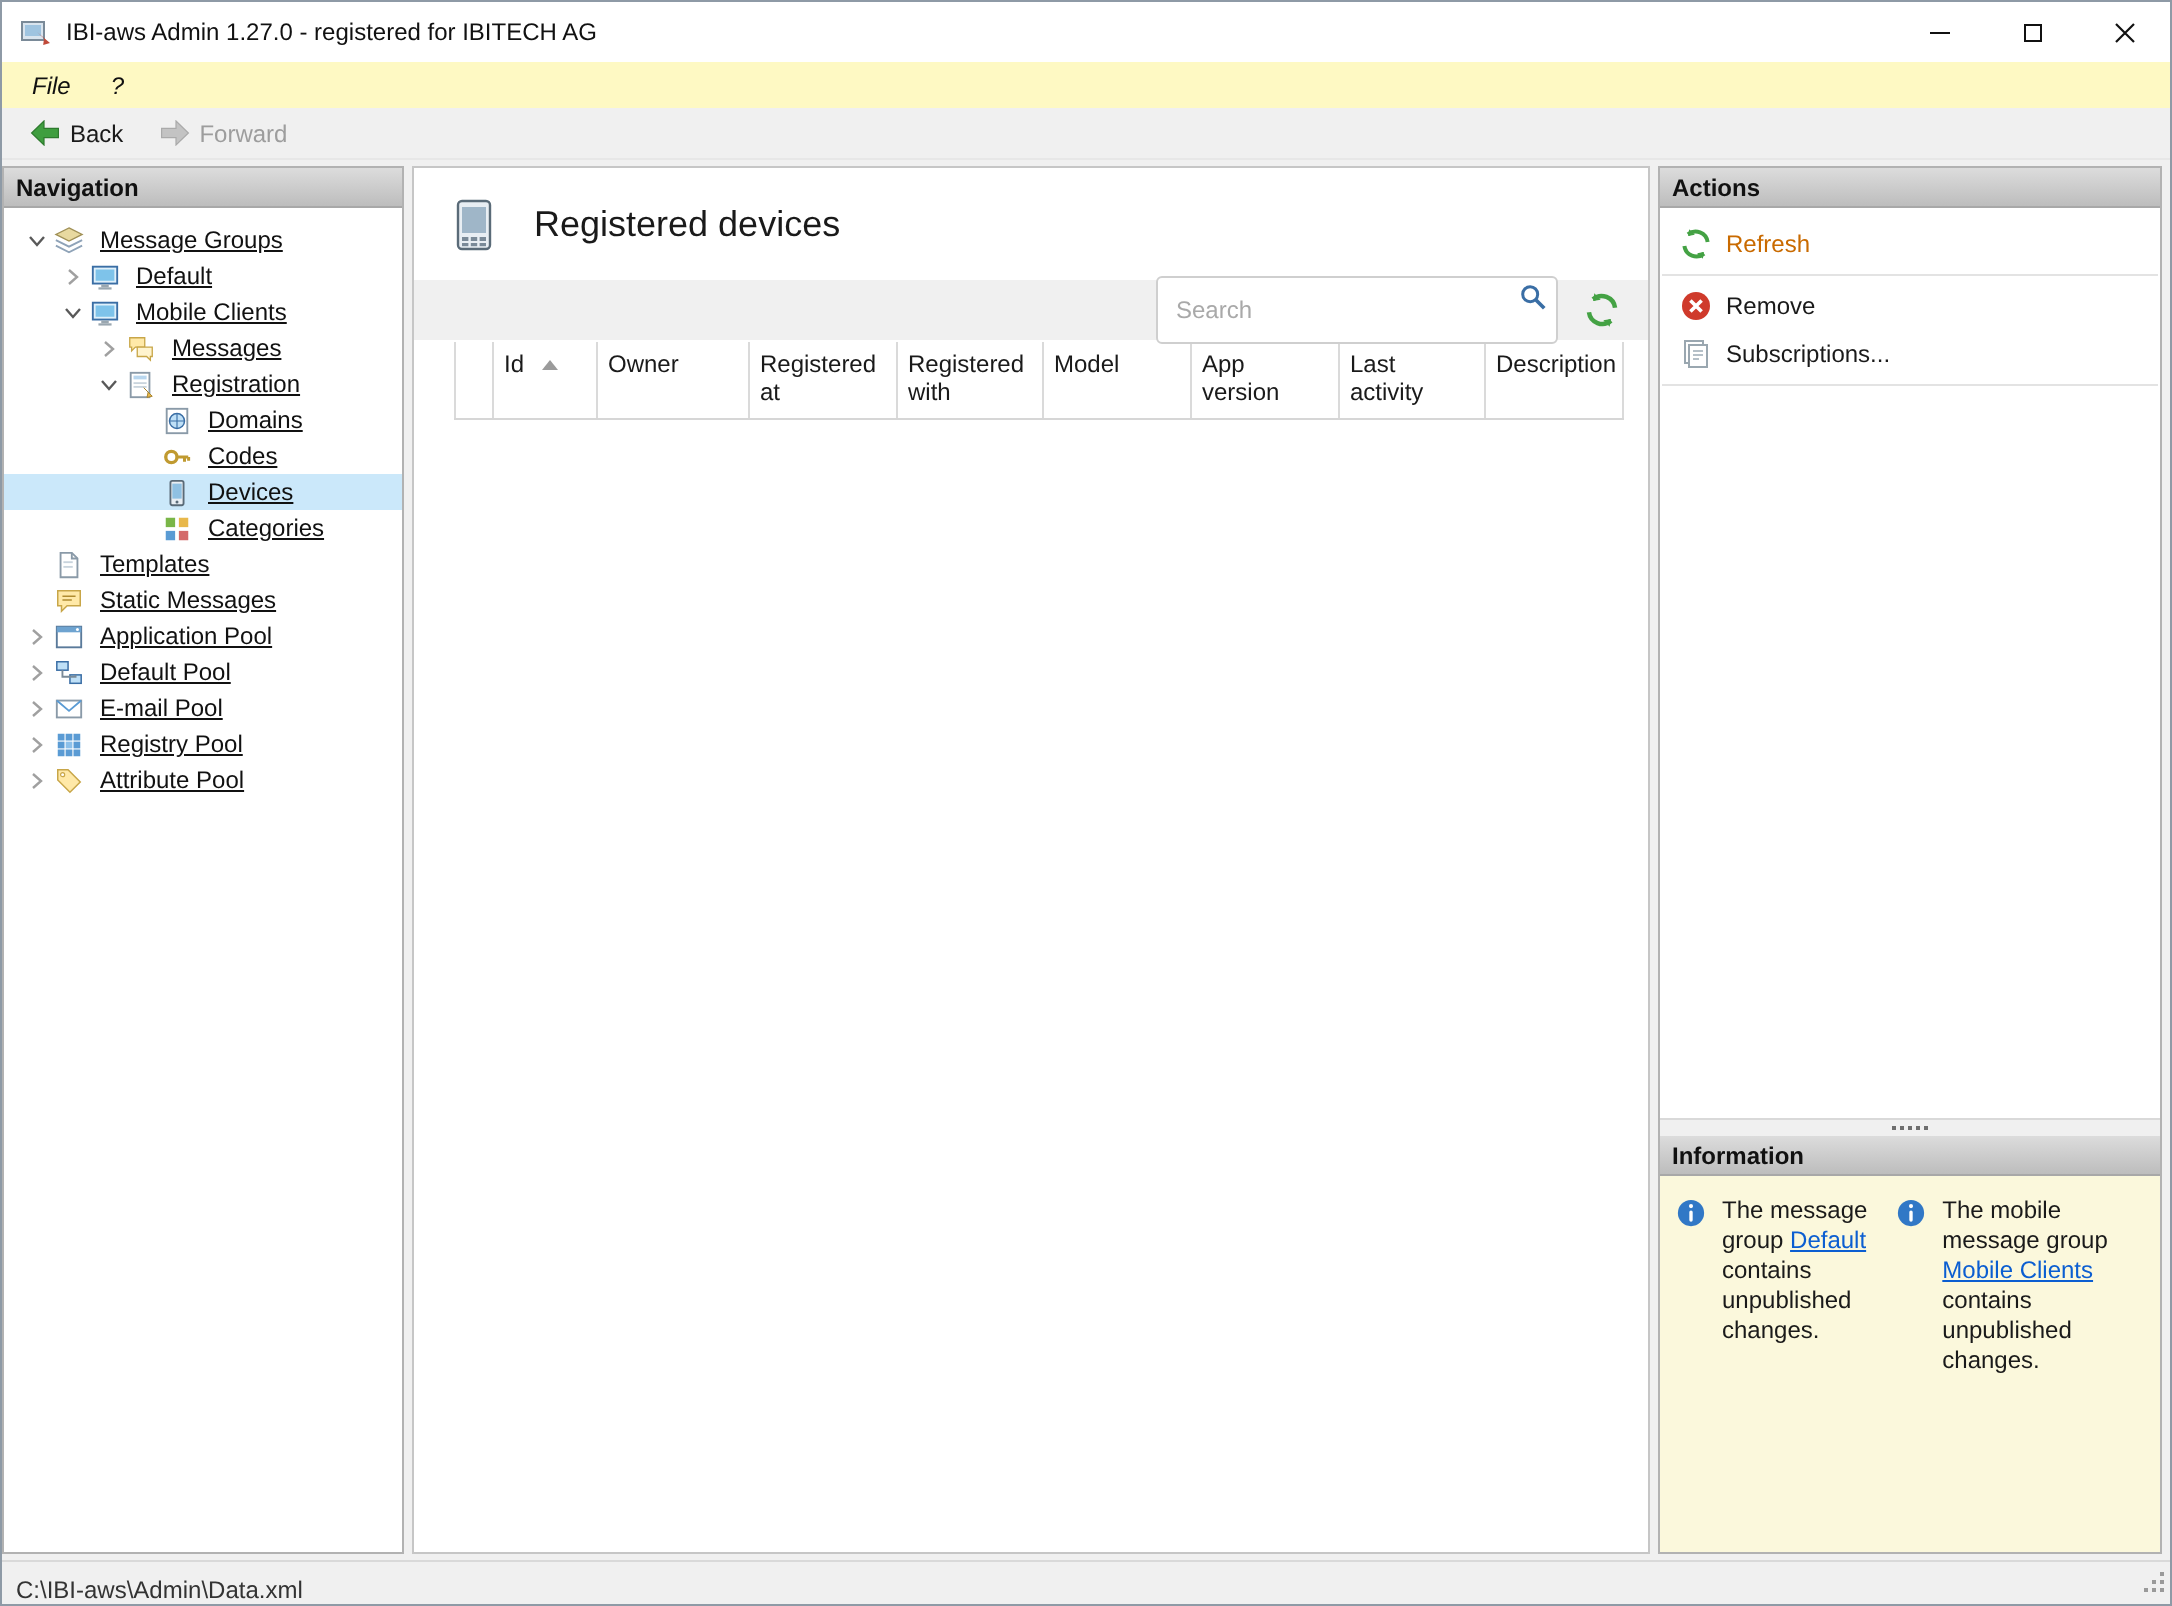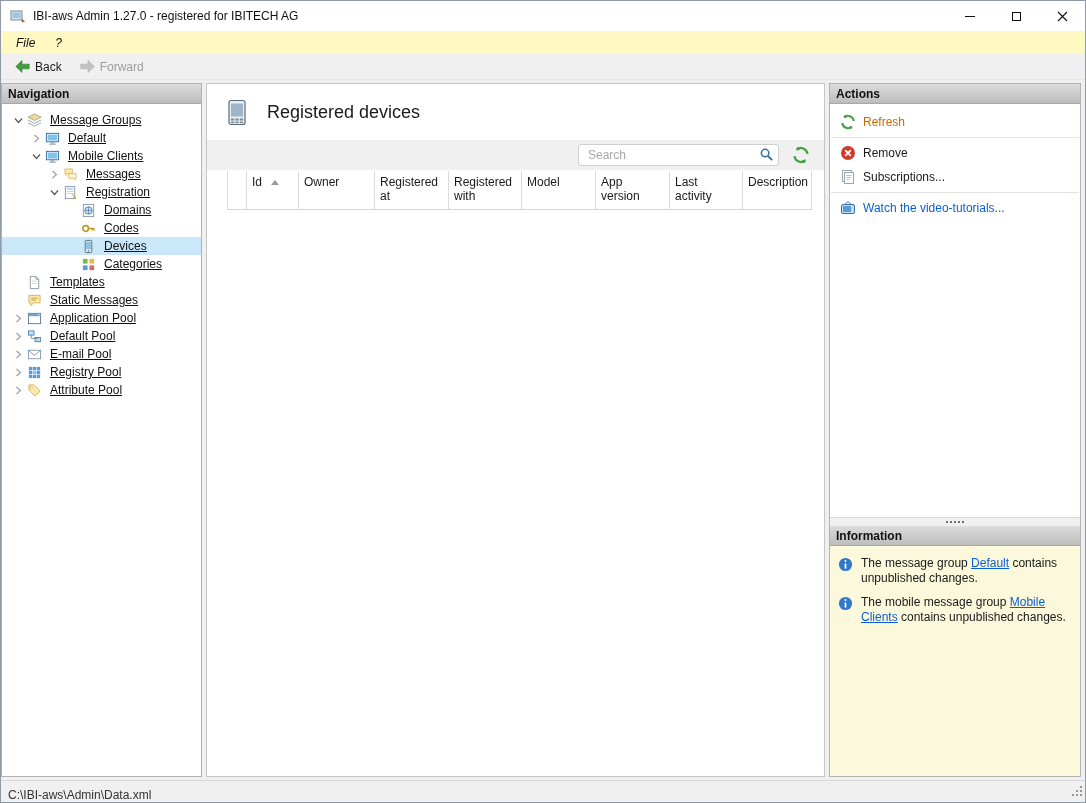--- a/index.html
+++ b/index.html
@@ -35,21 +35,21 @@
   .expander { width:16px; flex:none; display:flex; align-items:center; justify-content:center; }
   .tree-icon { width:16px; height:16px; flex:none; margin-right:5px; display:flex; align-items:center; justify-content:center; }
   .tree-label { padding:1px 3px; }
   .tree-item.selected { background:#cbe8fa; }
 
   
   .main-card { flex:1; background:#fff; border:1px solid #c6c6c6; display:flex; flex-direction:column; min-width:0; }
   .main-header { height:56px; flex:none; display:flex; align-items:center; padding-left:20px; }
   .main-title { font-size:18px; color:#1a1a1a; margin-left:20px; }
   .search-band { height:30px; flex:none; background:#f0f0f0; display:flex; align-items:center; justify-content:flex-end; padding-right:14px; gap:13px; }
-  .search-box { position:relative; width:201px; height:22px; }
+  .search-box { position:relative; width:201px; height:34px; }
   .search-input { width:100%; height:100%; border:1px solid #cfcfcf; border-radius:3px; padding:0 24px 0 9px; font-size:12px; font-family:inherit; color:#333; background:#fff; }
   .search-input::placeholder { color:#a9a9a9; }
   .search-mag { position:absolute; right:5px; top:3px; }
   .refresh-btn { width:18px; height:18px; display:flex; }
 
   .grid-header { flex:none; display:flex; margin-left:20px; width:585px; border-bottom:1px solid #d6d6d6; margin-top:1px; }
   .gh-cell { border-right:1px solid #dadada; padding:4px 5px; font-size:12px; line-height:14px; color:#1a1a1a; min-height:38px; }
   .gh-rowheader { width:20px; border-left:1px solid #dadada; padding:0; }
   .w-id{width:52px; display:flex; align-items:flex-start;}
   .w-owner{width:76px} .w-regat{width:74px} .w-regwith{width:73px} .w-model{width:74px}
@@ -60,21 +60,21 @@
   
   .right-panel { width:252px; flex:none; display:flex; flex-direction:column; border:1px solid #b2b2b2; background:#fff; }
   .actions-body { flex:1; min-height:0; background:#fff; padding-top:6px; }
   .action-item { display:flex; align-items:center; gap:7px; padding:4px 10px; font-size:12px; color:#1a1a1a; }
   .a-icon { width:16px; height:16px; flex:none; display:flex; }
   .label-refresh { color:#c96a00; }
   .label-link { color:#0b5ed1; }
   .action-sep { height:1px; background:#e3e3e3; margin:3px 1px; }
   .splitter { height:9px; flex:none; background:#f0f0f0; border-top:1px solid #d9d9d9; display:flex; align-items:center; justify-content:center; }
   .splitter-dots { width:2px; height:2px; background:#6e6e6e; box-shadow:-8px 0 #6e6e6e,-4px 0 #6e6e6e,4px 0 #6e6e6e,8px 0 #6e6e6e; }
-  .info-body { height:230px; flex:none; background:#fbf8dc; padding:10px 8px; display:flex; flex-direction:column; gap:9px; overflow:hidden; }
+  .info-body { height:188px; flex:none; background:#fbf8dc; padding:10px 8px; display:flex; flex-direction:row; gap:9px; overflow:hidden; }
   .info-note { display:flex; gap:7px; font-size:12px; line-height:15px; color:#1a1a1a; }
   .n-icon { flex:none; width:16px; height:16px; margin-top:1px; }
   .info-link { color:#0b5ed1; text-decoration:underline; }
 
   
   .statusbar { height:22px; flex:none; background:#f0f0f0; border-top:1px solid #d9d9d9; display:flex; align-items:flex-end; padding:0 4px 0 7px; font-size:12px; color:#333; position:relative; }
   .grip { position:absolute; right:2px; bottom:2px; }
 </style>
 </head>
 <body>
@@ -461,30 +461,20 @@
                 <rect x="2.5" y="1.5" width="9" height="11" fill="#fff" stroke="#9aa7b0"></rect>
                 <rect x="4.5" y="3.5" width="9" height="11" fill="#fff" stroke="#9aa7b0"></rect>
                 <path d="M6.5 6.5 h5 M6.5 8.5 h5 M6.5 10.5 h3" stroke="#b5c0c8"></path>
               </svg>
             </span>
           <span>Subscriptions...</span>
         </div>
 
         <div class="action-sep"></div>
 
-        <div class="action-item">
-          <span class="a-icon">
-              <svg width="16" height="16" viewBox="0 0 16 16">
-                <rect x="1.5" y="4.5" width="13" height="9" rx="1.5" fill="#bfe0f7" stroke="#3a6ea5"></rect>
-                <rect x="3" y="6" width="8" height="6" fill="#5a9bd4"></rect>
-                <path d="M5 4.5 L8 1.5 M11 4.5 L8 1.5" stroke="#3a6ea5" fill="none"></path>
-              </svg>
-            </span>
-          <span class="label-link">Watch the video-tutorials...</span>
-        </div>
 
       </div>
 
       <div class="splitter">
         <span class="splitter-dots"></span>
       </div>
 
       <div class="panel-header">Information</div>
       <div class="info-body">
 

